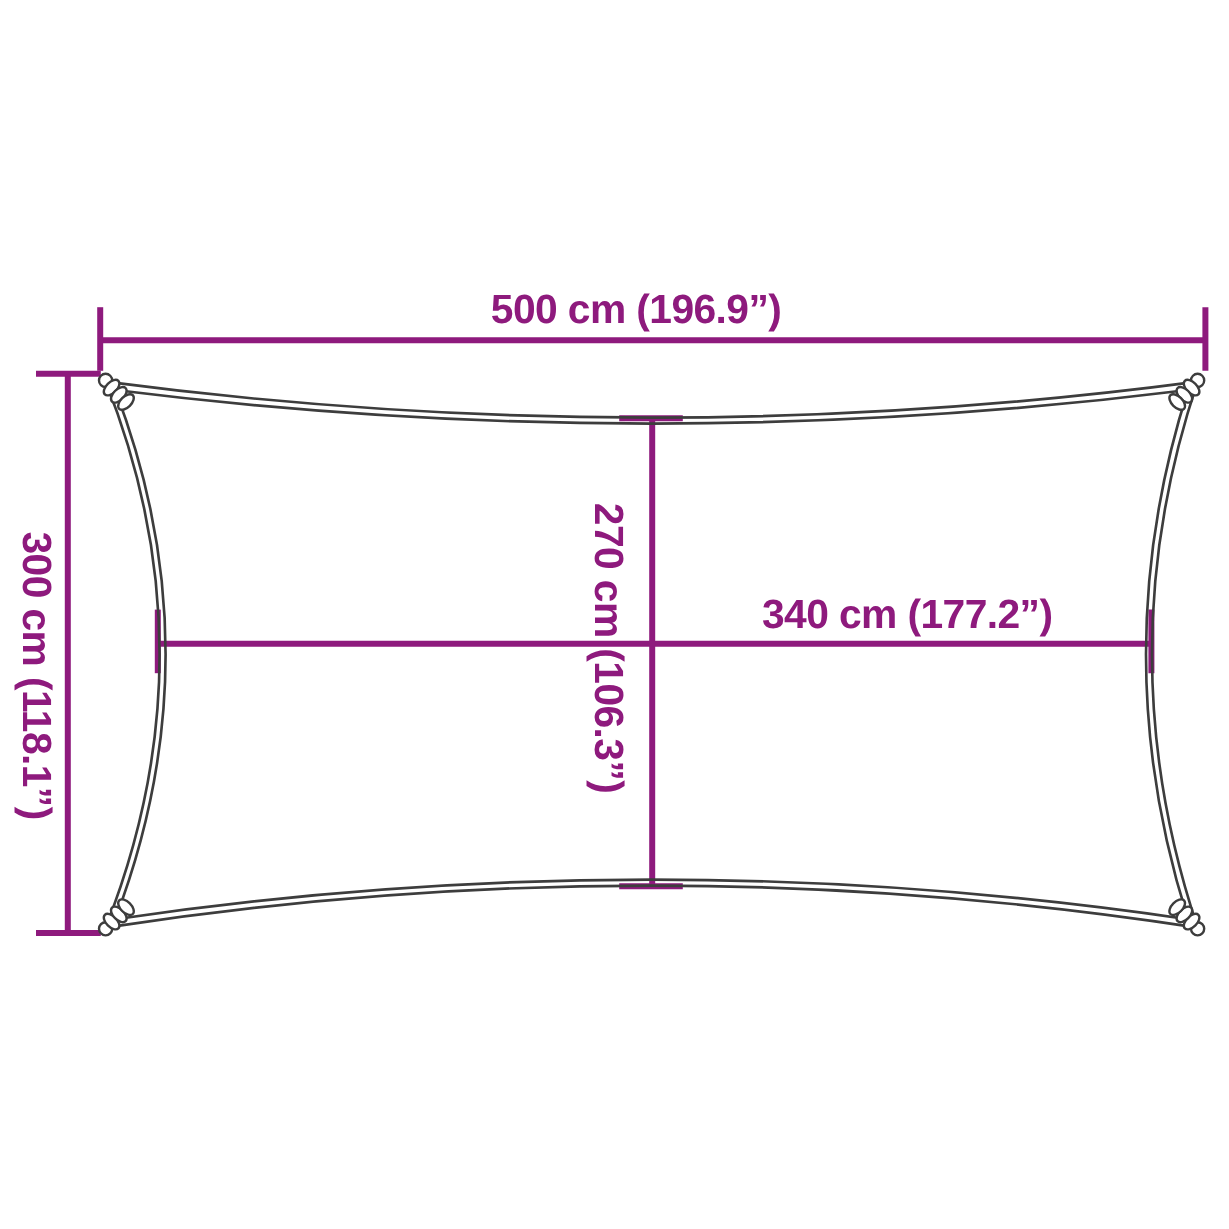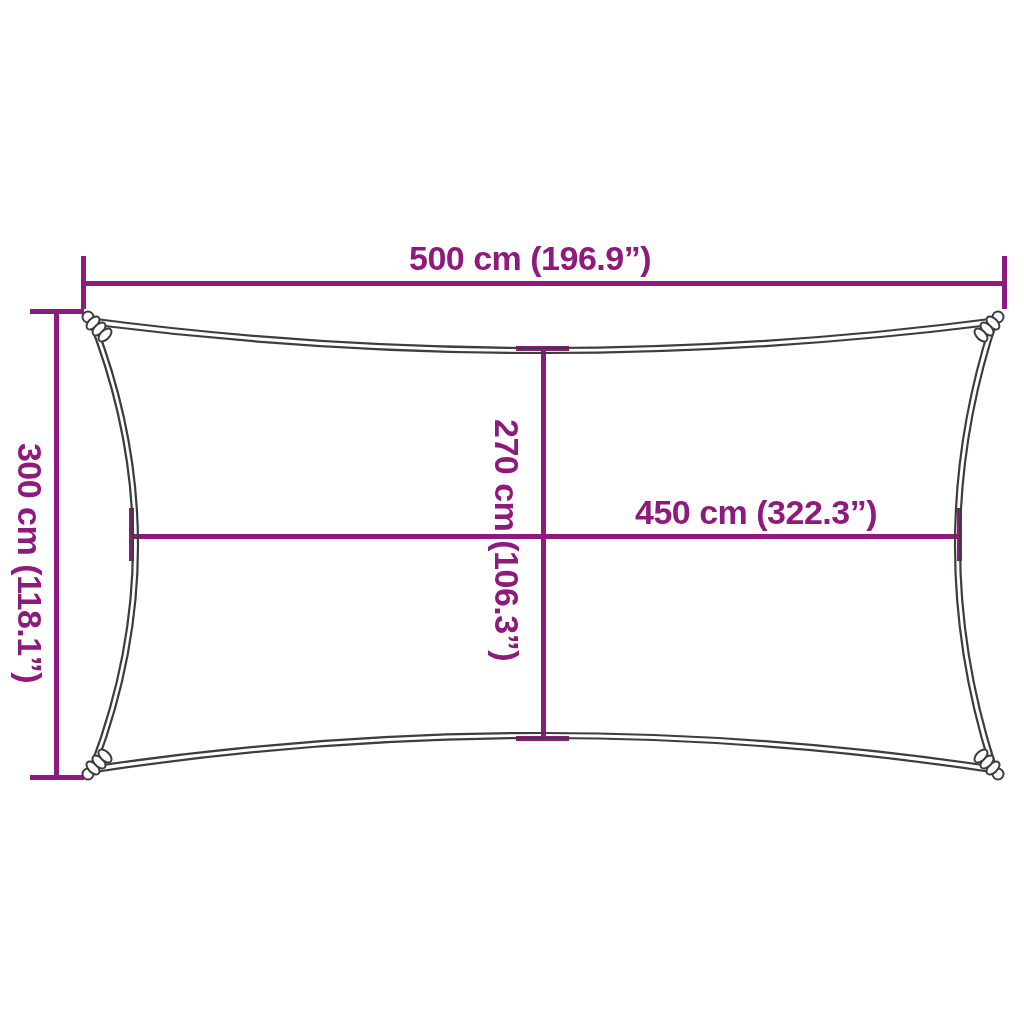--- a/index.html
+++ b/index.html
@@ -103,15 +103,15 @@
       <ellipse class="ring" cx="981" cy="756" rx="8" ry="4.5" transform="rotate(-45 981 756)"></ellipse>
     </g>
   </svg>
 
   <div class="dim-label" style="left:530px; top:258px;">500 cm (196.9”)</div>
 
   <div class="dim-label vertical" style="left:30px; top:563px;">300 cm (118.1”)</div>
 
   <div class="dim-label vertical" style="left:507px; top:540px;">270 cm (106.3”)</div>
 
-  <div class="dim-label" style="left:756px; top:512px;">450 cm (322.3”)</div>
+  <div class="dim-label" style="left:756px; top:512px;">340 cm (177.2”)</div>
 
 </div>
 
 </body></html>

